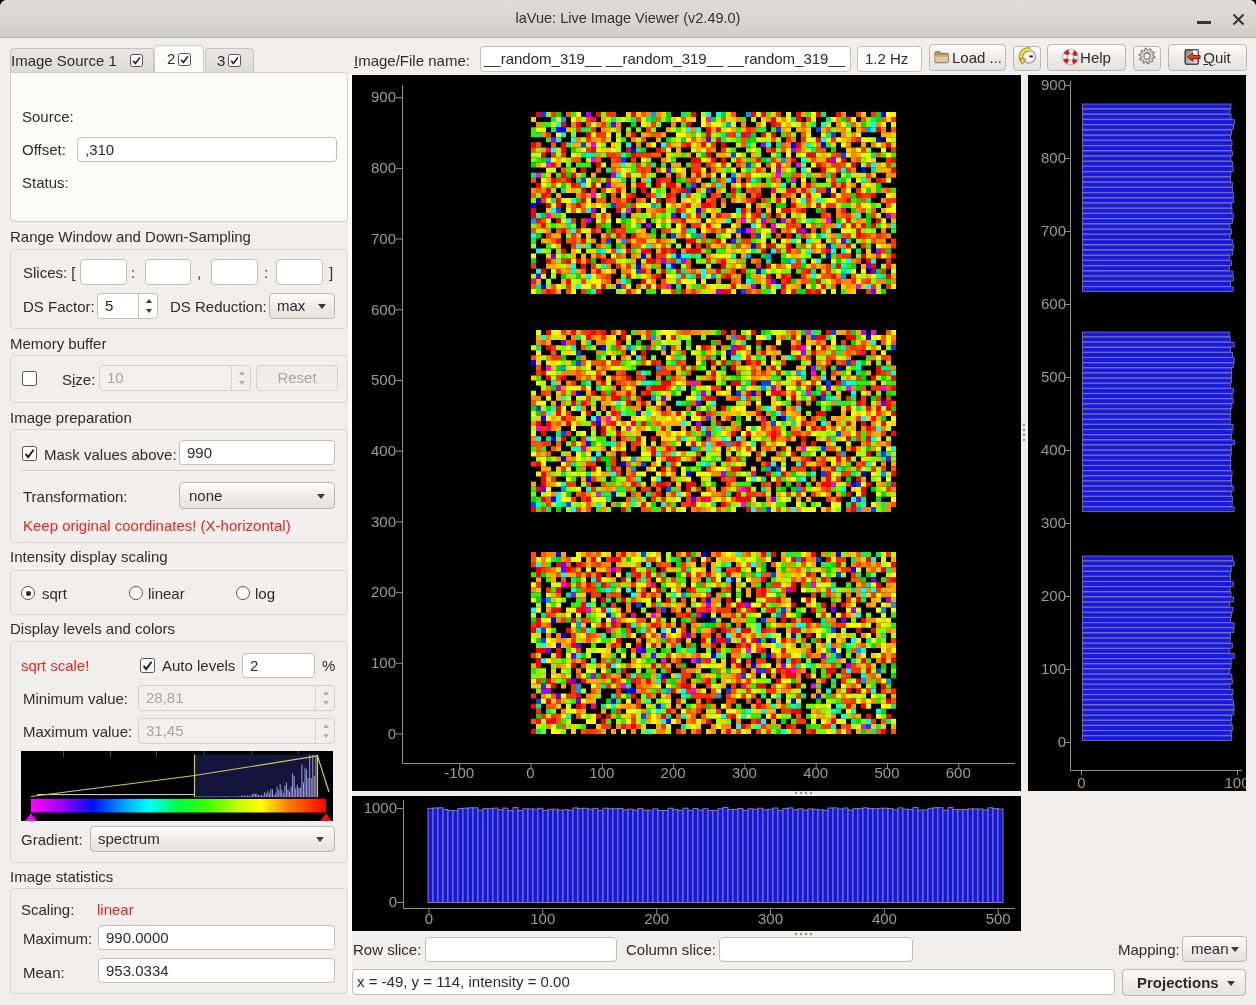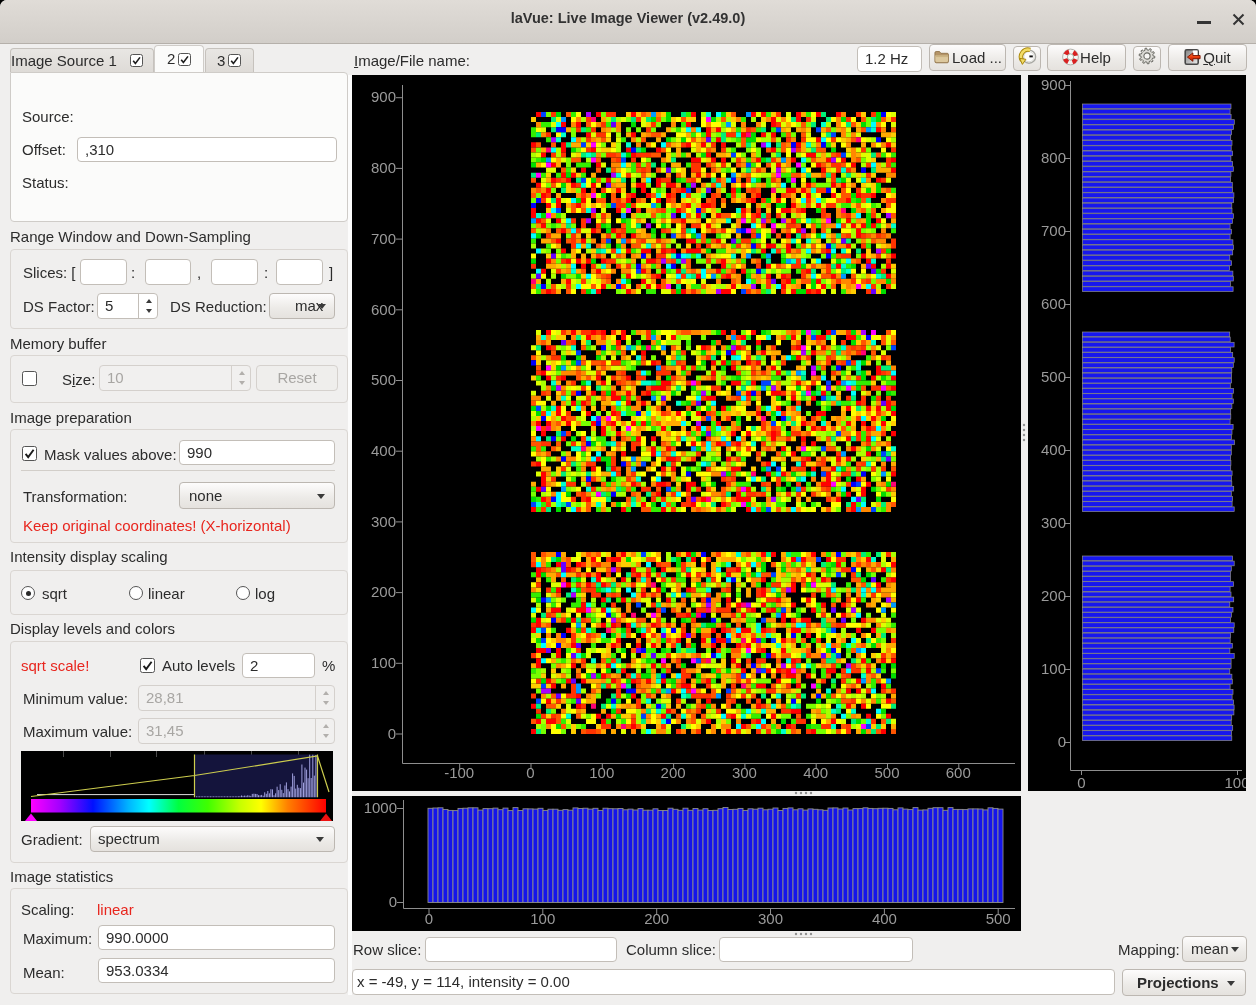--- a/index.html
+++ b/index.html
@@ -1,16 +1,16 @@
 <!DOCTYPE html>
 <html><head><meta charset="utf-8"><style>
 *{margin:0;padding:0;box-sizing:border-box}
 body{width:1256px;height:1005px;background:#000;font-family:"Liberation Sans",sans-serif;position:relative;overflow:hidden}
 #win{position:absolute;inset:0;background:#f0efee;border-radius:7px 7px 0 0}
-#title{position:absolute;left:0;top:0;width:1256px;height:44px;background:linear-gradient(#e0dcd7,#d2cec9);border-bottom:1px solid #b5b0aa;border-radius:7px 7px 0 0;text-align:center;font-size:14.5px;font-weight:bold;color:#323232;line-height:37px}
+#title{position:absolute;left:0;top:0;width:1256px;height:38px;background:linear-gradient(#e0dcd7,#d2cec9);border-bottom:1px solid #b5b0aa;border-radius:7px 7px 0 0;text-align:center;font-size:14.5px;font-weight:normal;color:#323232;line-height:37px}
 .tbtn{position:absolute;color:#343434}
 .lbl{position:absolute;font-size:15px;color:#2c2c2c;white-space:nowrap}
 .inp{position:absolute;background:#fff;border:1px solid #c3beb8;border-radius:4px;font-size:15px;color:#2c2c2c;line-height:24px;padding-left:7px;white-space:nowrap;overflow:hidden}
 .dis{background:#f1f0ef!important;color:#a8a6a3!important;border-color:#d4d0cc!important}
 .btn{position:absolute;background:linear-gradient(#fdfcfc,#eceae7 60%,#e5e2de);border:1px solid #bcb7b1;border-radius:4px;font-size:15px;color:#2c2c2c;text-align:center}
 .gb{position:absolute;left:10px;width:338px;border:1px solid #dad6d2;border-radius:4px}
 .cb{position:absolute;width:15px;height:15px;background:#fff;border:1px solid #555;border-radius:2.5px}
 .cbs{width:13px!important;height:13px!important}
 .rad{position:absolute;width:14px;height:14px;background:#fff;border:1px solid #555;border-radius:50%}
 .rdot{position:absolute;left:3.5px;top:3.5px;width:5px;height:5px;border-radius:50%;background:#2a2a2a}
@@ -24,20 +24,21 @@
 .tab{position:absolute;background:linear-gradient(#e8e6e3,#dedbd7);border:1px solid #c6c2bd;border-bottom:none;border-radius:4px 4px 0 0;font-size:15px;color:#2c2c2c}
 .seg{position:absolute;font-size:15px;color:#2c2c2c}
 </style></head><body>
 <div id="win">
     <div id="title">laVue: Live Image Viewer (v2.49.0)</div>
     <div class="tbtn" style="left:1197px;top:21px;width:14px;height:2.6px;background:#343434"></div>
     <svg class="tbtn" style="left:1232px;top:12.5px" width="13" height="13">
       <path d="M1.5 1.5L11.5 11.5M11.5 1.5L1.5 11.5" stroke="#343434" stroke-width="2"></path>
     </svg>
     <div class="lbl" style="left:354px;top:52px"><u>I</u>mage/File name:</div>
+    <div class="inp" style="left:480px;top:46px;width:371px;height:26px;padding-left:3px">__random_319__ __random_319__ __random_319__</div>
     <div class="inp" style="left:857px;top:46px;width:65px;height:26px">1.2 Hz</div>
     <div class="btn" style="left:929px;top:44px;width:77px;height:27px;line-height:25px"><span style="position:relative;top:2px;margin-right:2px"><svg width="17" height="16" viewBox="0 0 16 16">
           <path fill="#b49468" stroke="#8a6d42" stroke-width="0.8" d="M1.4 3.8c0-.7.5-1.3 1.2-1.3h3.4l1.4 1.8h6.4c.7 0 1.2.6 1.2 1.3v6.9c0 .7-.5 1.3-1.2 1.3H2.6c-.7 0-1.2-.6-1.2-1.3z"></path>
           <path fill="#dcc89e" d="M1.8 6.8h12.8v4.7c0 .8-.5 1.4-1.2 1.4H3c-.7 0-1.2-.6-1.2-1.4z"></path>
           <path fill="#cbb384" d="M1.8 6.3h12.8v1.8H1.8z"></path>
         </svg></span>Load ...</div>
     <div class="btn" style="left:1013px;top:46px;width:28px;height:25px;line-height:21px"><svg width="19" height="19" viewBox="0 0 19 19">
         <circle cx="11" cy="9.7" r="6.6" fill="#fdfdfd" stroke="#a9a9a4" stroke-width="1.4"></circle>
         <circle cx="11" cy="9.7" r="5.1" fill="none" stroke="#dcdcd7" stroke-width="1"></circle>
         <path d="M11.4 9.4h3.4" stroke="#111" stroke-width="1.9" fill="none"></path>
@@ -105,21 +106,21 @@
     <div class="inp" style="left:276px;top:259px;width:47px;height:26px"></div>
     <div class="lbl" style="left:329px;top:264px">]</div>
     <div class="lbl" style="left:23px;top:298px">DS Factor:</div>
     <div class="spin" style="left:97px;top:293px;width:61px;height:26px">
       <span class="seg" style="left:7px;top:3px">5</span>
       <span class="spindiv"></span>
       <span class="arrup" style="right:5px;top:5px"></span>
       <span class="arrdn" style="right:5px;bottom:5px"></span>
     </div>
     <div class="lbl" style="left:170px;top:298px">DS Reduction:</div>
-    <div class="btn" style="left:269px;top:293px;width:66px;height:26px;text-align:left;line-height:24px;padding-left:25px">max<span class="arr" style="right:8px;top:10px"></span></div>
+    <div class="btn" style="left:269px;top:293px;width:66px;height:26px;text-align:left;line-height:24px;padding-left:7px">max<span class="arr" style="right:8px;top:10px"></span></div>
     <div class="lbl" style="left:10px;top:335px">Memory buffer</div>
     <div class="gb" style="top:355px;height:48px"></div>
     <div class="cb" style="left:22px;top:371px"></div>
     <div class="lbl" style="left:62px;top:371px">S<u>i</u>ze:</div>
     <div class="spin dis" style="left:99px;top:365px;width:152px;height:26px;border-color:#d4d0cc">
       <span class="seg" style="left:7px;top:3px;color:#a8a6a3">10</span>
       <span class="spindiv" style="border-color:#d4d0cc"></span>
       <span class="arrup garrup" style="right:5px;top:5px"></span>
       <span class="arrdn garrdn" style="right:5px;bottom:5px"></span>
     </div>

